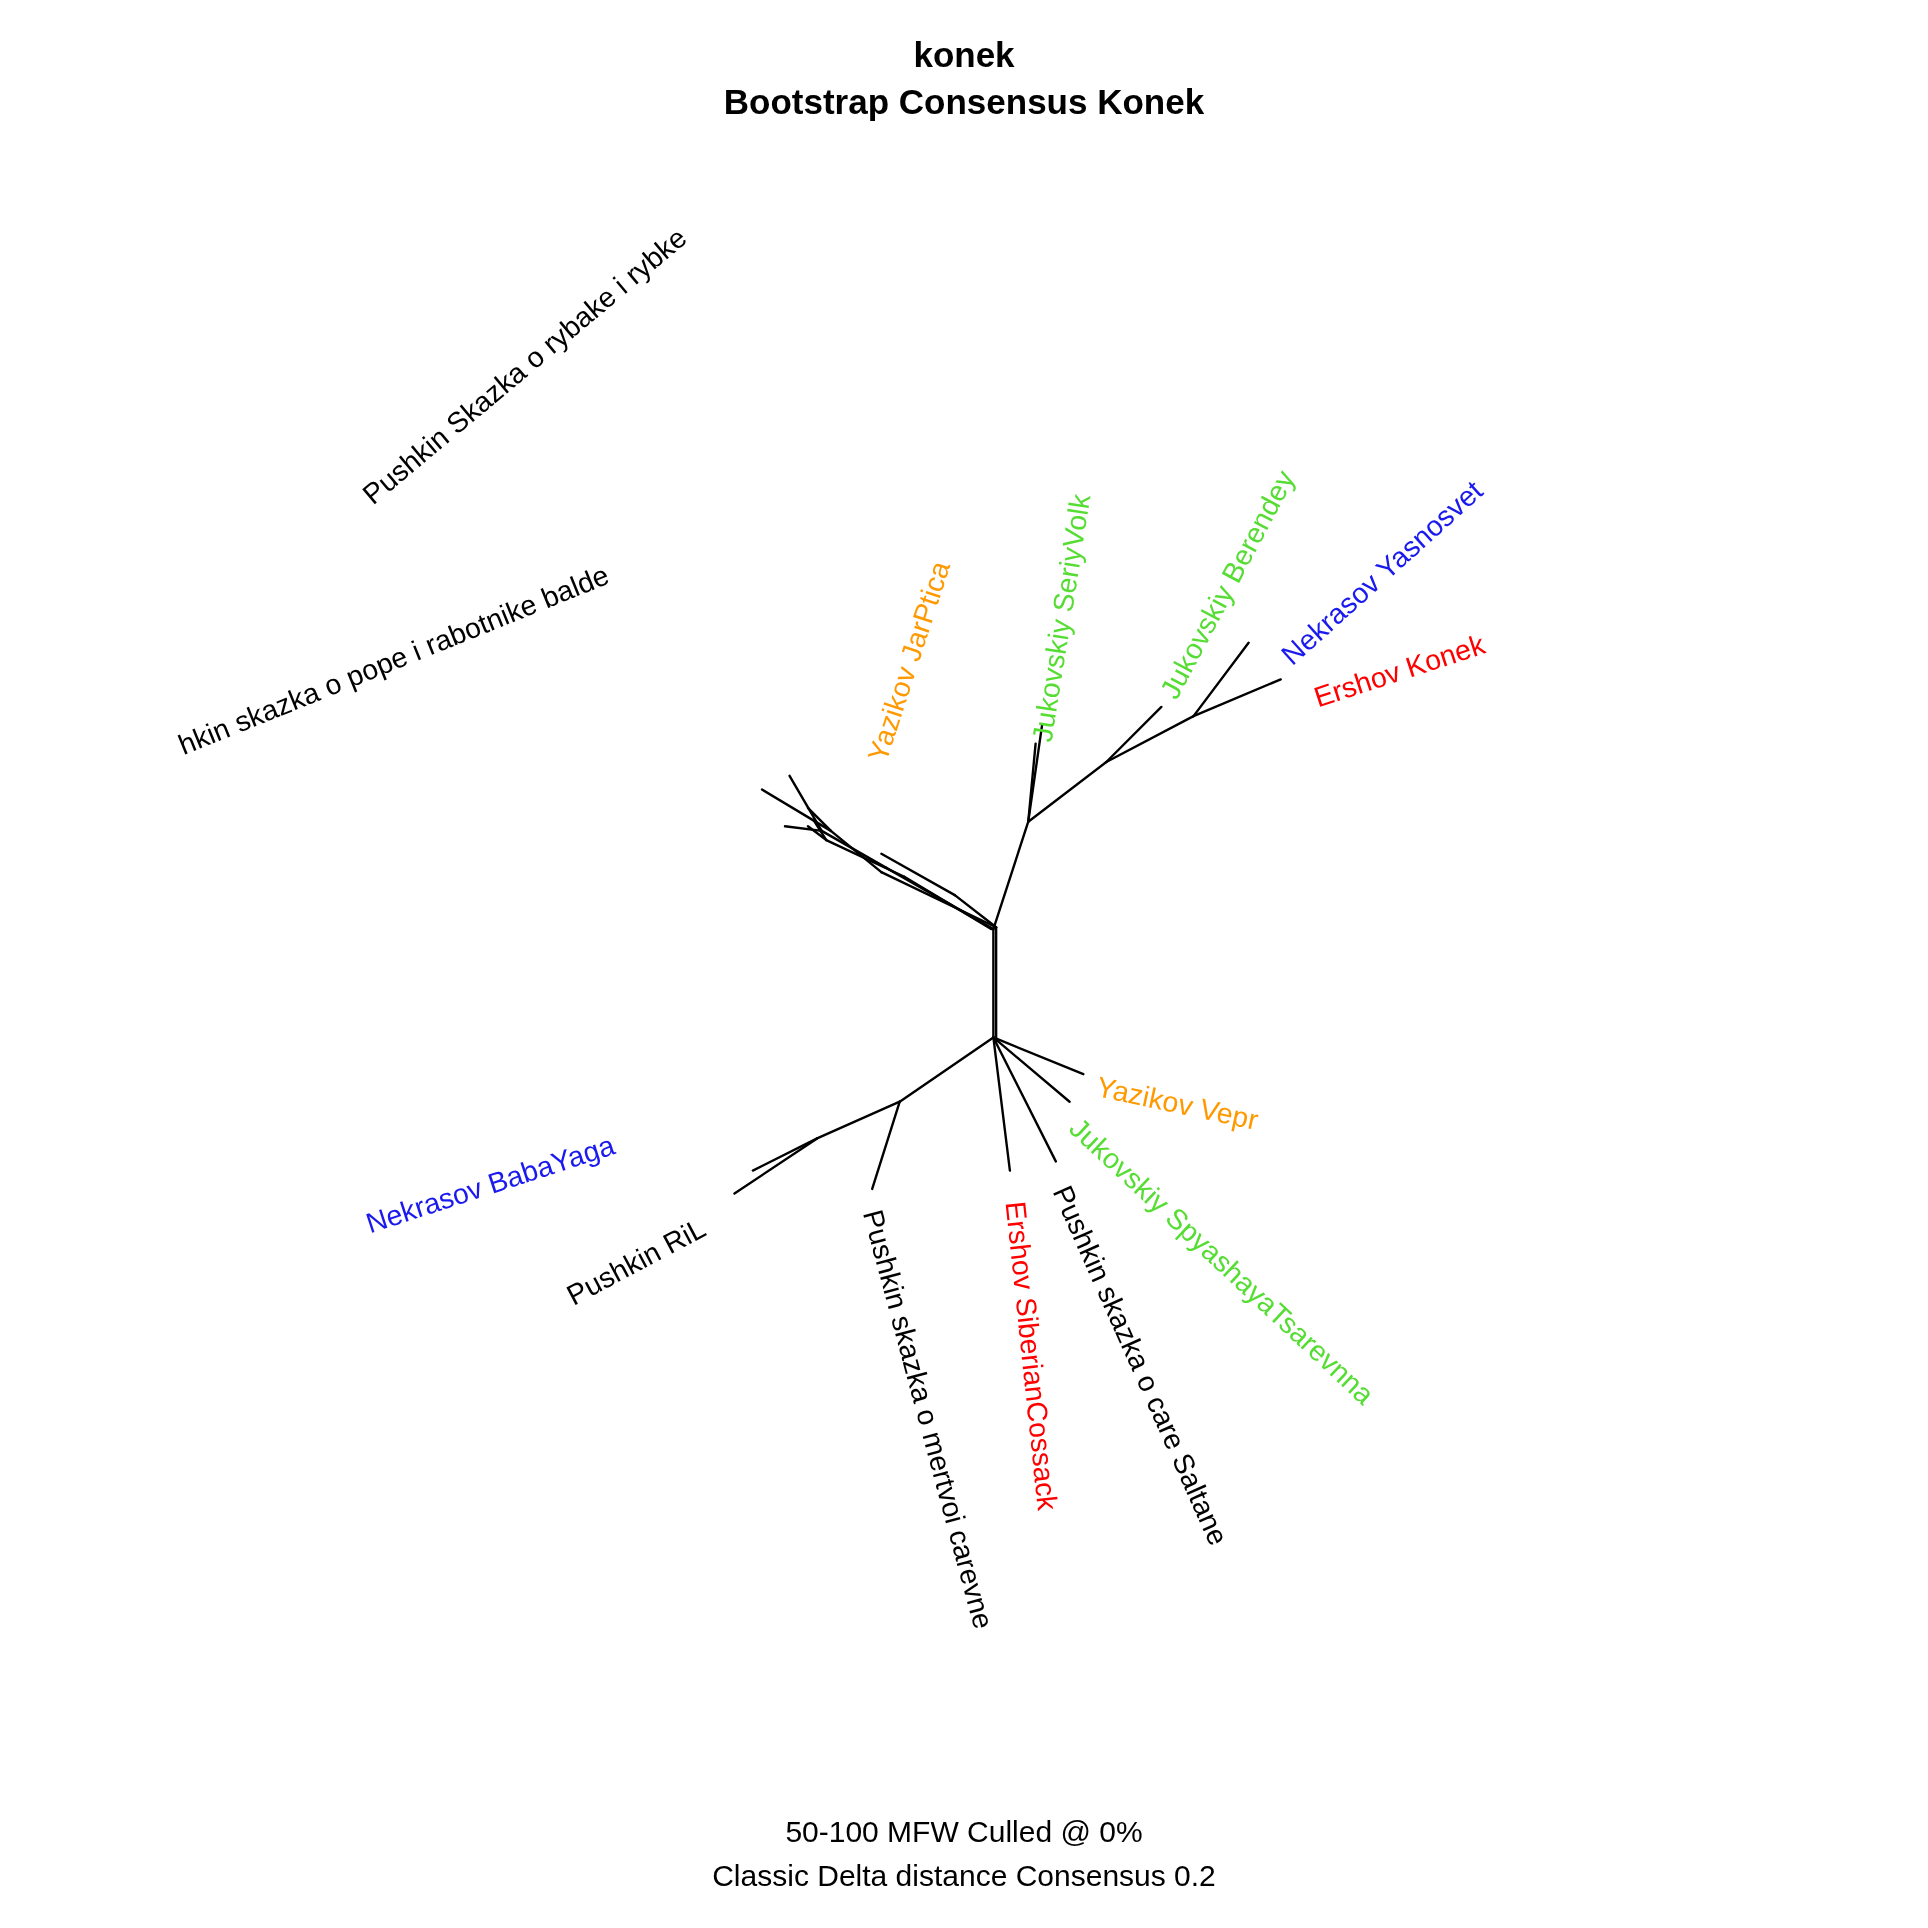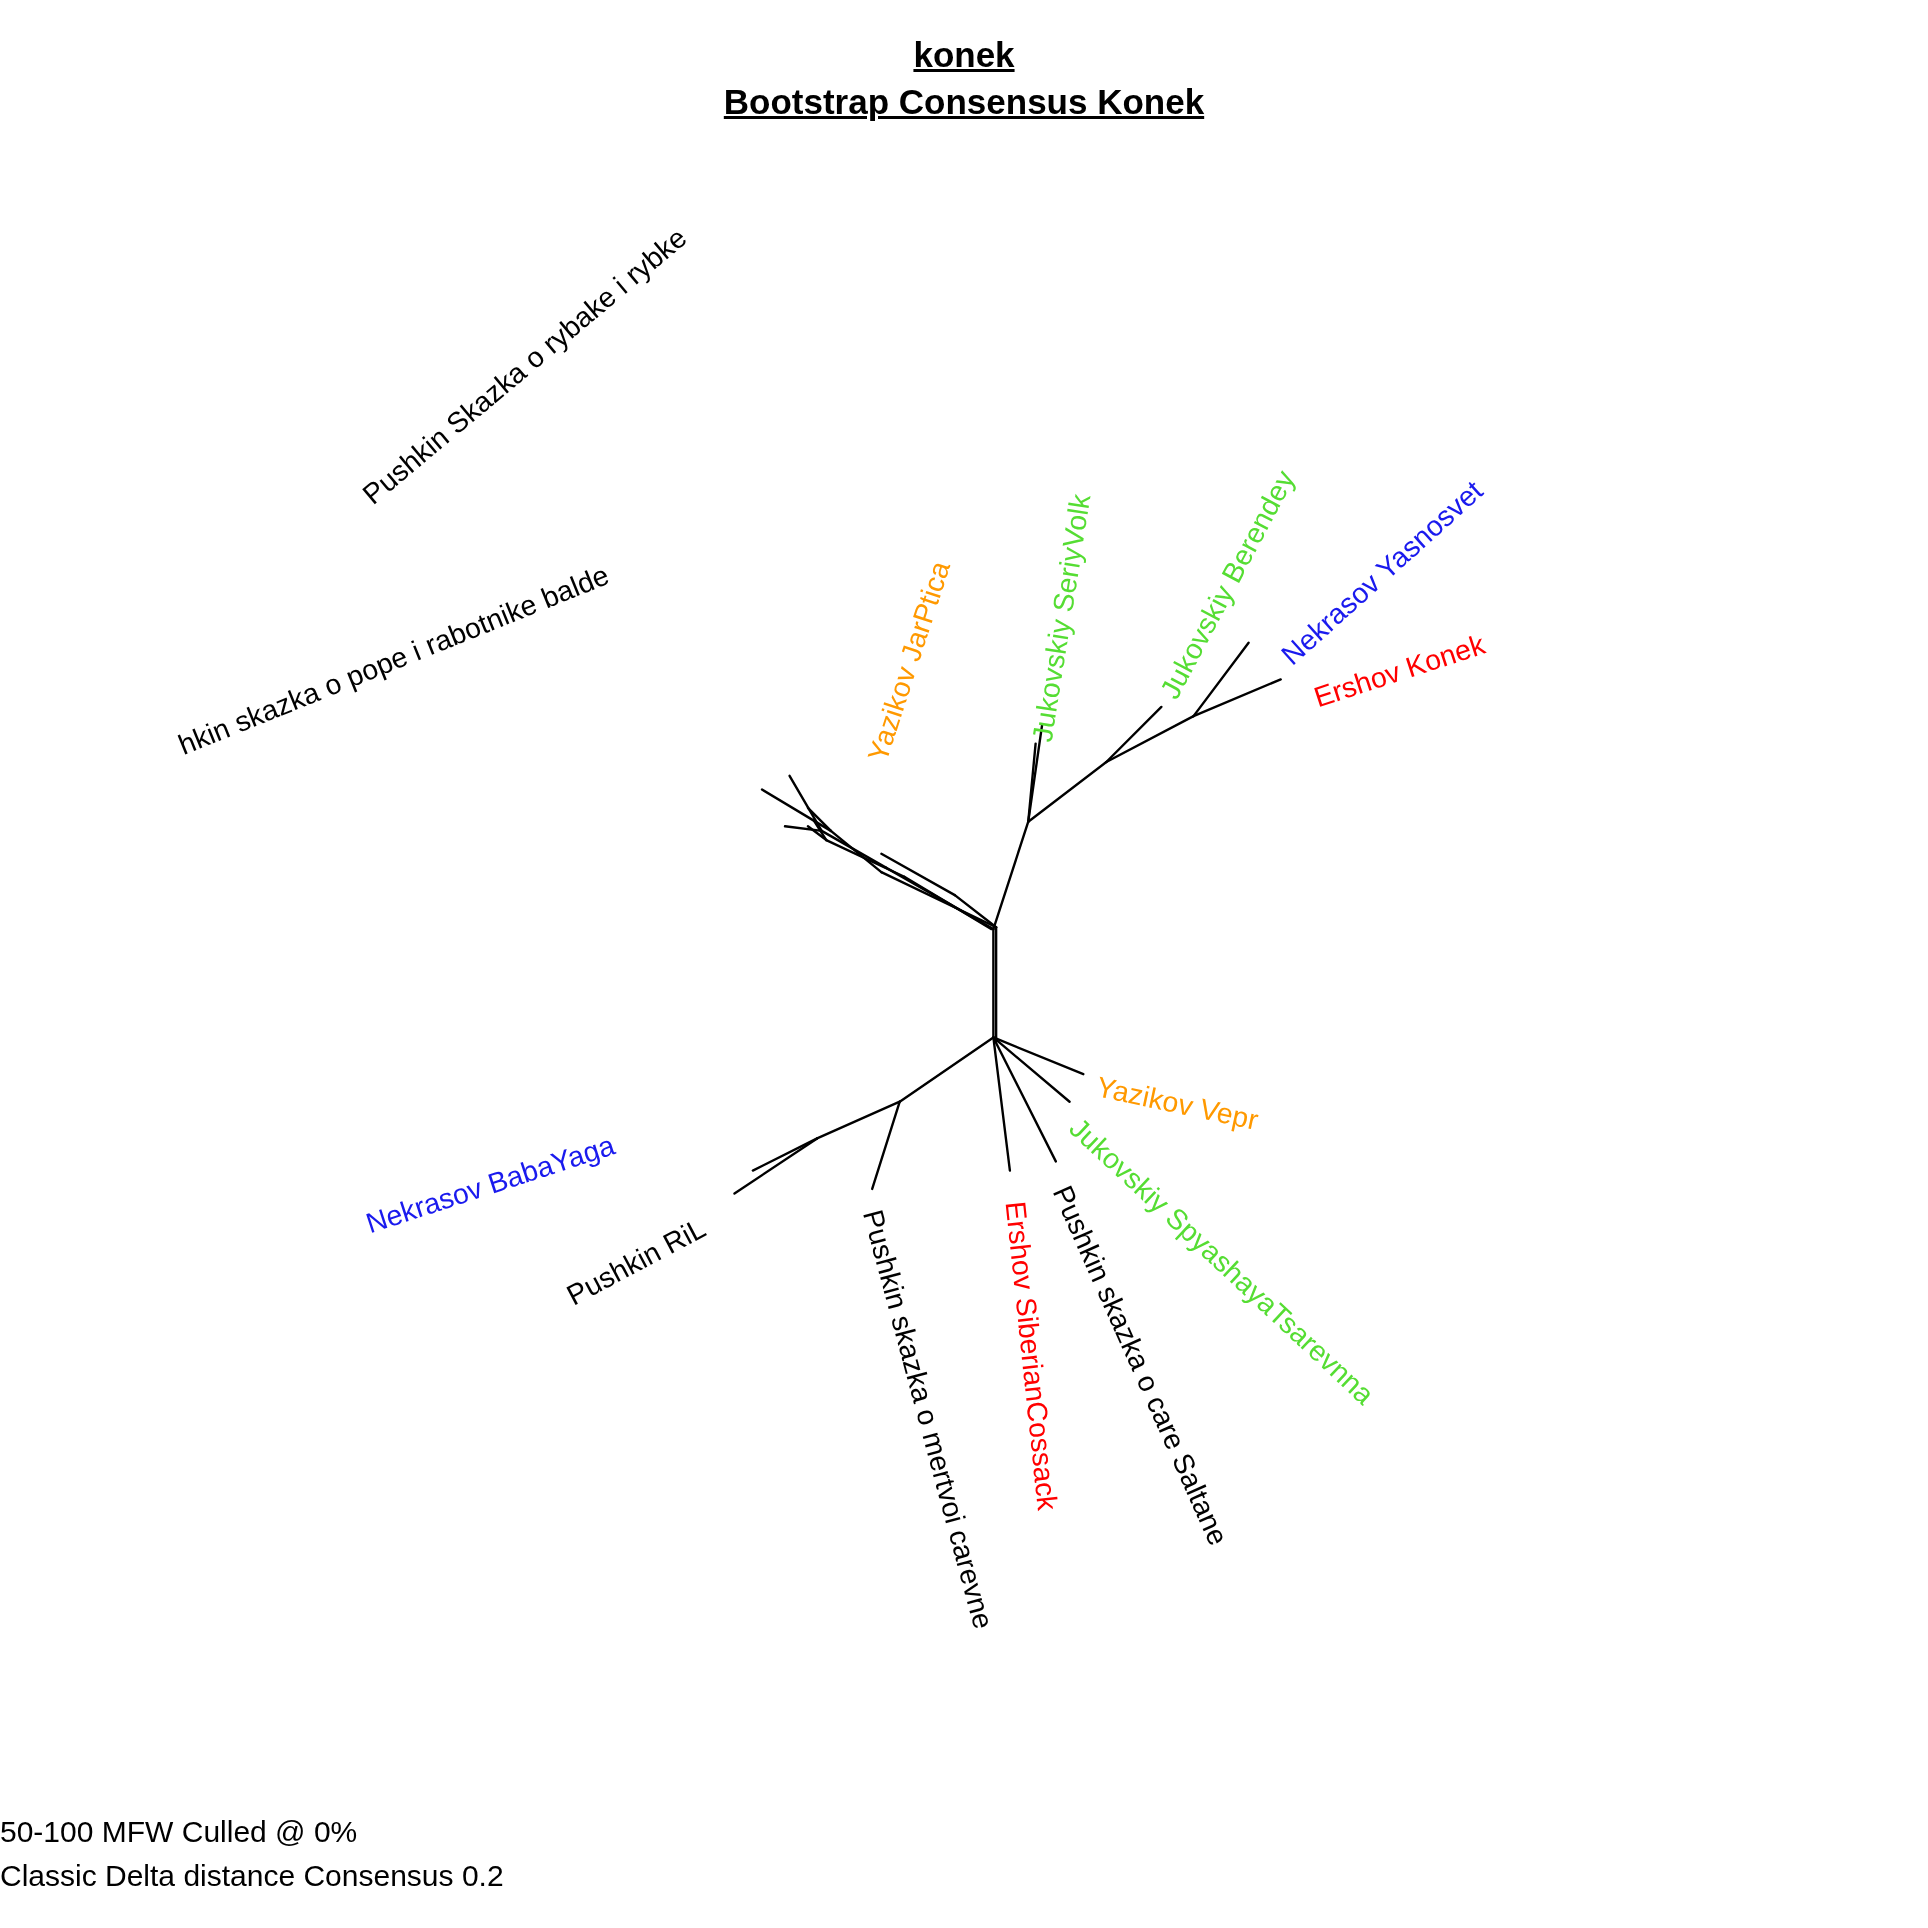--- a/index.html
+++ b/index.html
@@ -22,28 +22,27 @@
   .title-block {
     position: absolute;
     top: 31px;
     left: 0;
     width: 1928px;
     text-align: center;
     font-weight: bold;
     font-size: 35px;
     line-height: 1.35;
     color: #000000;
-    text-decoration: underline;
   }
   .footer-block {
     position: absolute;
     bottom: 31px;
     left: 0;
     width: 1928px;
-    text-align: left;
+    text-align: center;
     font-size: 30px;
     line-height: 1.45;
     color: #000000;
   }
   #tree-svg {
     position: absolute;
     top: 0;
     left: 0;
     width: 1928px;
     height: 1928px;

